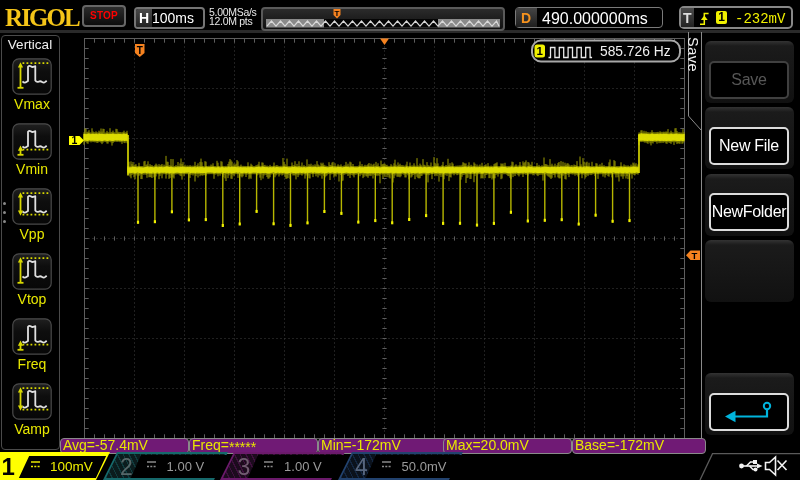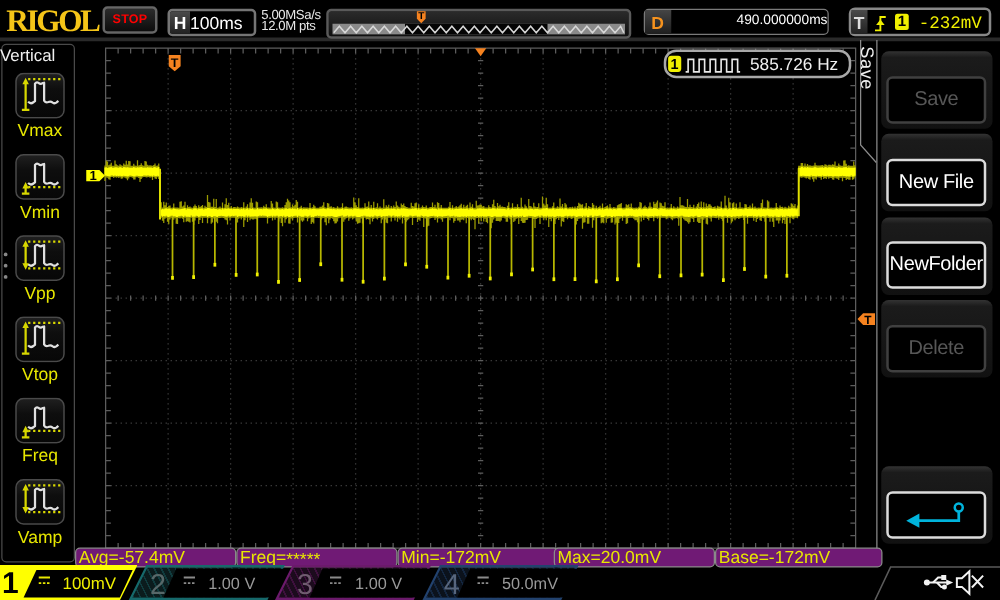--- a/index.html
+++ b/index.html
@@ -35,35 +35,35 @@
 <svg class="abs" style="left:0;top:0" width="800" height="34" viewBox="0 0 800 34">
   <rect x="266" y="19" width="234" height="8.5" fill="#8a8a8a"></rect>
   <rect x="324" y="19" width="114" height="8.5" fill="#050505"></rect>
   <path d="M267 26.2L271.5 21.0L276 26.2L280.5 21.0L285 26.2L289.5 21.0L294 26.2L298.5 21.0L303 26.2L307.5 21.0L312 26.2L316.5 21.0L321 26.2L325.5 21.0L330 26.2L334.5 21.0L339 26.2L343.5 21.0L348 26.2L352.5 21.0L357 26.2L361.5 21.0L366 26.2L370.5 21.0L375 26.2L379.5 21.0L384 26.2L388.5 21.0L393 26.2L397.5 21.0L402 26.2L406.5 21.0L411 26.2L415.5 21.0L420 26.2L424.5 21.0L429 26.2L433.5 21.0L438 26.2L442.5 21.0L447 26.2L451.5 21.0L456 26.2L460.5 21.0L465 26.2L469.5 21.0L474 26.2L478.5 21.0L483 26.2L487.5 21.0L492 26.2L496.5 21.0L499 26.2" stroke="#d8d8d8" stroke-width="1.2" fill="none"></path>
   <path d="M333.5 9 h7 v6 l-3.5 3.5 l-3.5 -3.5 Z" fill="#f5821f"></path>
   <text x="337" y="15.6" font-size="8" font-weight="bold" fill="#000" text-anchor="middle" font-family="Liberation Sans">T</text>
 </svg>
 <div class="topbox" style="left:515px;top:7px;width:146px;height:19px;border-width:1.5px;border-color:#7a7a7a">
   <div class="abs" style="left:0;top:0;width:21px;height:19px;background:linear-gradient(#454545,#1e1e1e)"></div>
   <div class="abs" style="left:5px;top:1.5px;color:#f5921e;font-weight:bold;font-size:14px">D</div>
-  <div class="abs" style="left:26px;top:2px;width:120px;text-align:right;color:#fff;font-size:11px">490.000000ms</div>
+  <div class="abs" style="left:26px;top:2px;width:120px;text-align:left;color:#fff;font-size:16px">490.000000ms</div>
 </div>
 <div class="topbox" style="left:679px;top:6px;width:110px;height:19px;border-radius:5px;border-color:#888">
   <div class="abs" style="left:0;top:0;width:13px;height:19px;background:linear-gradient(#4a4a4a,#222)"></div>
   <div class="abs" style="left:2px;top:1.5px;color:#ddd;font-weight:bold;font-size:14px">T</div>
   <svg class="abs" style="left:18px;top:2px" width="14" height="16" viewBox="0 0 14 16">
     <path d="M1 14.3 H5.3 V3.6 H9.6" stroke="#f0f000" stroke-width="1.5" fill="none"></path>
     <path d="M5.3 5.5 L1.9 10 L8.7 10 Z" fill="#f0f000"></path>
   </svg>
   <div class="abs" style="left:35px;top:3px;width:11px;height:13px;background:#f0f000;border-radius:2px;color:#000;font-weight:bold;font-size:12px;text-align:center;line-height:13px">1</div>
   <div class="abs" style="left:54px;top:3px;color:#f0f000;font-size:14px;font-family:'Liberation Mono',monospace">-232mV</div>
 </div>
 
 <div class="abs" style="left:1px;top:35px;width:57px;height:413px;border:1px solid #4a4a4a;border-radius:4px;background:#000"></div>
-<div class="abs" style="left:0;top:37px;width:60px;color:#f0f0f0;font-size:13.5px">Vertical</div>
+<div class="abs" style="left:0;top:37px;width:60px;text-align:center;color:#f0f0f0;font-size:13.5px">Vertical</div>
 <svg class="abs" style="left:12px;top:58px" width="40" height="37" viewBox="0 0 40 37">
       <rect x="0.8" y="0.8" width="38.4" height="35.4" rx="6" fill="url(#bgrad)" stroke="#4a4a4a" stroke-width="1.2"></rect>
       <line x1="10.5" y1="5.2" x2="37" y2="5.2" stroke="#d8d800" stroke-width="1.8" stroke-dasharray="1.8 2.2"></line>
       <path d="M10.5 23.3 c1.2 1.4 2.8 1.6 4.2 0.5 l1.3 -0.9 l0 -14 c0.8 -1.1 1.8 -1.3 2.8 -0.6 c1 0.8 2.3 0.9 3.3 0.2 l1.2 -0.3 l0 14.3 c0.9 1.4 2 1.7 3.4 1.1 c1.3 -0.6 2.5 -0.3 3.5 0.5 c1 0.7 2.1 0.6 3.1 -0.2 l1.4 -1.2" stroke="#e0e0e0" stroke-width="1.8" fill="none" stroke-linejoin="round"></path>
       <line x1="5.5" y1="29.8" x2="11.5" y2="29.8" stroke="#d8d800" stroke-width="1.8"></line>
       <line x1="8.5" y1="29.5" x2="8.5" y2="8" stroke="#d8d800" stroke-width="1.8"></line>
       <path d="M8.5 4.2 L5.9 9.4 L11.1 9.4 Z" fill="#d8d800"></path>
     </svg>
     <div class="abs mlabel" style="top:96px">Vmax</div>
     <svg class="abs" style="left:12px;top:123px" width="40" height="37" viewBox="0 0 40 37">
@@ -198,21 +198,20 @@
   <path d="M4.5 0 V84 L17 98" stroke="#8a8a8a" stroke-width="1" fill="none"></path>
 </svg>
 <div class="abs" style="left:689px;top:37px;width:12px;height:58px;color:#f0f0f0;font-size:14.5px;letter-spacing:0.5px;writing-mode:vertical-rl;text-align:left">Save</div>
 <div class="mcont abs" style="top:41px"></div>
     <div class="mbtn abs dis" style="top:60.5px">Save</div>
     <div class="mcont abs" style="top:107.4px"></div>
     <div class="mbtn abs en" style="top:126.9px">New File</div>
     <div class="mcont abs" style="top:173.8px"></div>
     <div class="mbtn abs en" style="top:193.3px">NewFolder</div>
     <div class="mcont abs" style="top:240.2px"></div>
-    <div class="mbtn abs dis" style="top:259.7px">Delete</div>
     <div class="mcont abs" style="top:373px"></div>
     <div class="mbtn abs en" style="top:392.5px">
       <svg width="76" height="34" viewBox="0 0 76 34" style="position:absolute;left:0;top:0">
         <circle cx="56" cy="11" r="3.2" fill="none" stroke="#00b4dc" stroke-width="2"></circle>
         <path d="M56 14.4 V21.5 H23" stroke="#00b4dc" stroke-width="2.2" fill="none"></path>
         <path d="M24.5 15.8 L14 21.5 L24.5 27.2 Z" fill="#00b4dc"></path>
       </svg>
     </div>
 
 <div class="measbox abs" style="left:60px">Avg=-57.4mV</div>

